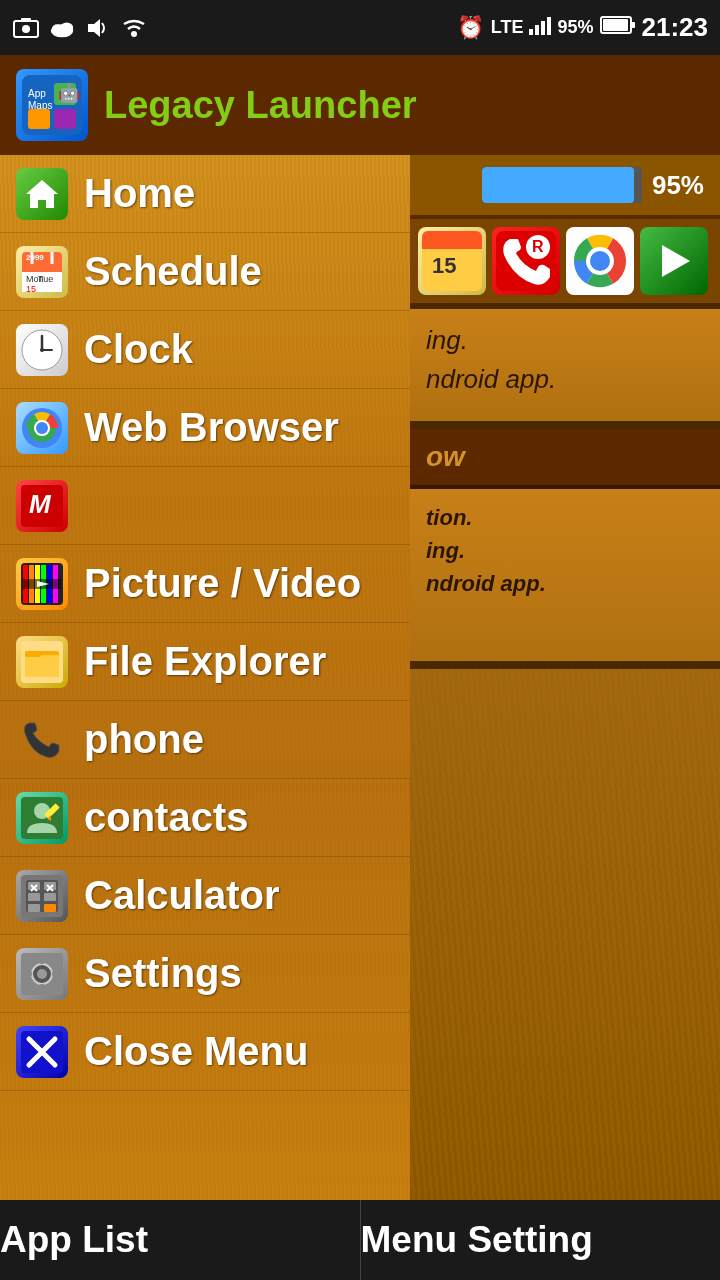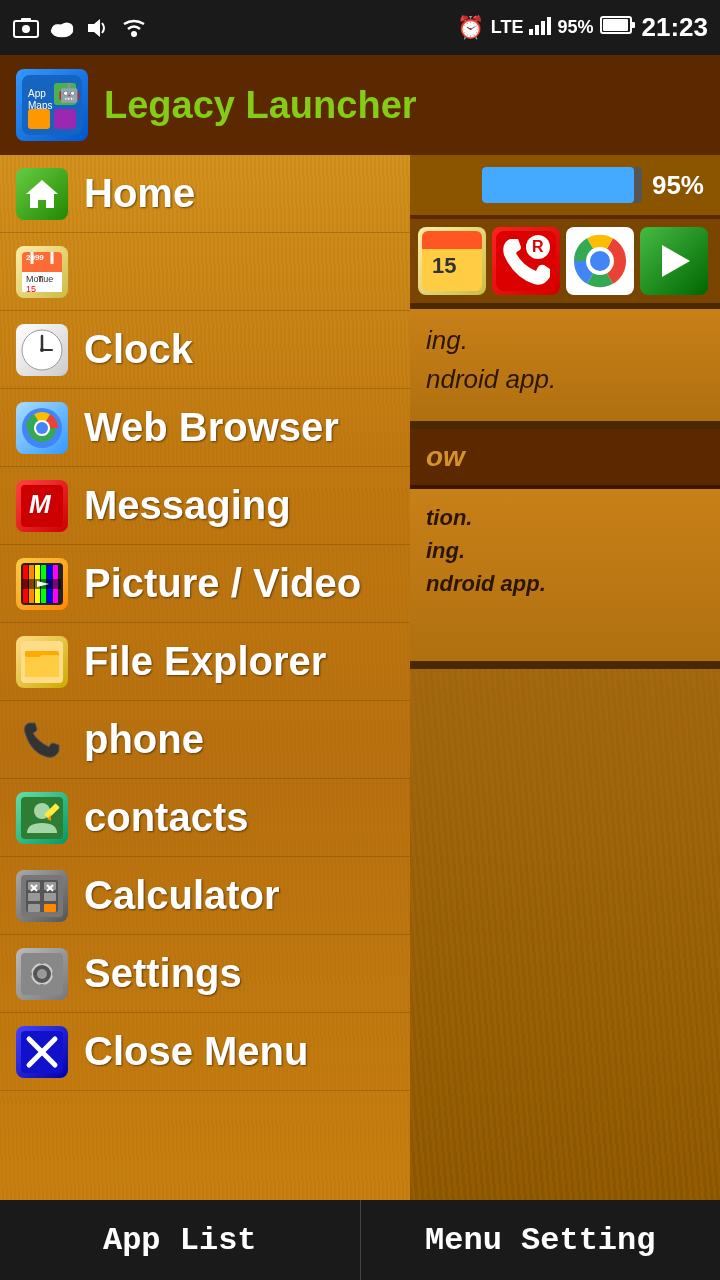--- a/index.html
+++ b/index.html
@@ -252,28 +252,26 @@
       bottom: 0; left: 0; right: 0;
       height: 80px;
       background-color: #1a1a1a;
       display: flex;
       z-index: 100;
     }
     .bottom-btn {
       flex: 1;
       display: flex;
       align-items: center;
-      justify-content: center;
       color: white;
-      font-size: 32px;
+      font-size: 37px;
       font-weight: bold;
       cursor: pointer;
       border: none;
       background: transparent;
-      font-family: Liberation Mono, monospace;
     }
     .bottom-btn:first-child {
       border-right: 1px solid #444;
     }
 
     
     .icon-home { background: linear-gradient(135deg, #66CC44, #228800); }
     .icon-clock { background: linear-gradient(135deg, #FFFFFF, #CCCCCC); }
     .icon-browser { background: linear-gradient(135deg, #AADDFF, #3399FF); }
     .icon-messaging { background: linear-gradient(135deg, #FF4444, #CC0000); }
@@ -398,20 +396,21 @@
         <rect y="10" width="40" height="30" rx="0" fill="white"></rect>
         <rect y="10" width="40" height="10" fill="#FF6B35"></rect>
         <text x="4" y="8" font-size="8" fill="white" font-weight="bold">2099</text>
         <line x1="10" y1="0" x2="10" y2="12" stroke="white" stroke-width="3"></line>
         <line x1="30" y1="0" x2="30" y2="12" stroke="white" stroke-width="3"></line>
         <text x="4" y="30" font-size="9" fill="#333">Mon</text>
         <text x="16" y="30" font-size="9" fill="#333">Tue</text>
         <text x="4" y="40" font-size="9" fill="#FF0000">15</text>
       </svg>
     </div>
+    <span class="menu-label">Schedule</span>
   </div>
 
   <div class="menu-item">
     <div class="menu-icon icon-clock">
       <svg width="42" height="42" viewBox="0 0 42 42">
         <circle cx="21" cy="21" r="20" fill="white" stroke="#999" stroke-width="1"></circle>
         <circle cx="21" cy="21" r="18" fill="white"></circle>
         <line x1="21" y1="21" x2="21" y2="7" stroke="#333" stroke-width="2.5" stroke-linecap="round"></line>
         <line x1="21" y1="21" x2="31" y2="21" stroke="#333" stroke-width="2" stroke-linecap="round"></line>
         <circle cx="21" cy="21" r="2" fill="#333"></circle>
@@ -438,21 +437,20 @@
     <span class="menu-label">Web Browser</span>
   </div>
 
   <div class="menu-item">
     <div class="menu-icon icon-messaging">
       <svg width="42" height="42" viewBox="0 0 42 42">
         <rect width="42" height="42" rx="4" fill="#CC0000"></rect>
         <text x="8" y="28" font-size="26" fill="white" font-style="italic" font-weight="bold">M</text>
       </svg>
     </div>
-    <span class="menu-label">Messaging</span>
   </div>
 
 
   <div class="menu-item">
     <div class="menu-icon icon-picvideo">
       <svg width="42" height="42" viewBox="0 0 42 42">
         <rect width="42" height="42" rx="4" fill="#222"></rect>
 
         <rect x="2" y="2" width="5" height="38" fill="#FF0000"></rect>
         <rect x="8" y="2" width="5" height="38" fill="#FF8800"></rect>

